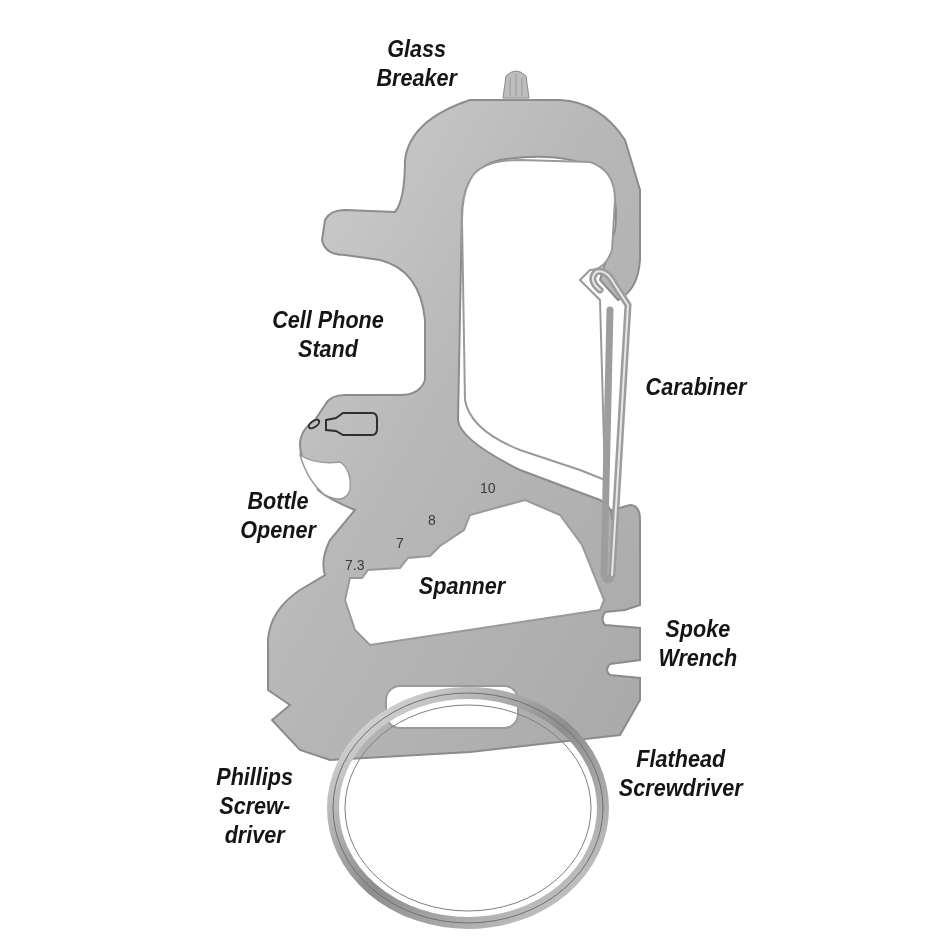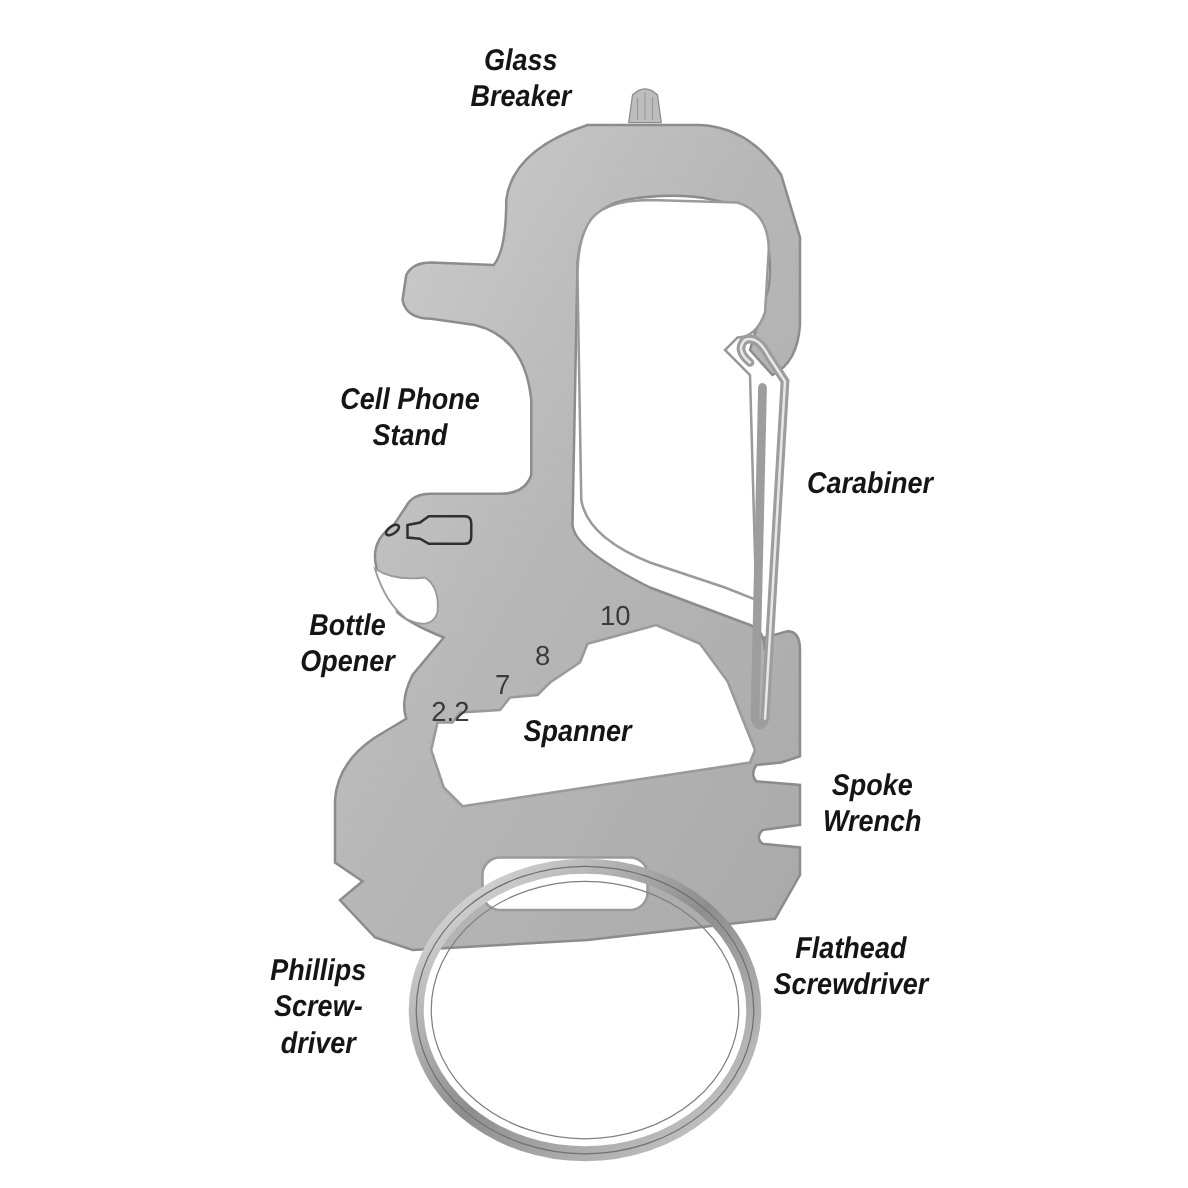--- a/index.html
+++ b/index.html
@@ -14,21 +14,21 @@
     line-height:29px;
     color:#151515;
     text-align:center;
     white-space:nowrap;
     transform:scaleX(0.9);
   }
   .label span { display:block; }
   .size-mark {
     position:absolute;
     font-family:"Liberation Sans", sans-serif;
-    font-size:22px;
+    font-size:14px;
     color:#3a3a3a;
   }
 </style>
 </head>
 <body>
 
 <div id="stage">
 
   <svg id="tool-svg" viewBox="0 0 950 950">
     <defs>
@@ -84,21 +84,21 @@
 
     <rect x="386" y="686" width="132" height="42" rx="14" fill="#ffffff" stroke="#9a9a9a" stroke-width="2"></rect>
 
     <g>
       <ellipse cx="468" cy="808" rx="135" ry="115" fill="none" stroke="url(#ringGrad)" stroke-width="12"></ellipse>
       <ellipse cx="468" cy="808" rx="135" ry="115" fill="none" stroke="#707070" stroke-width="1"></ellipse>
       <ellipse cx="468" cy="808" rx="123" ry="103" fill="none" stroke="#808080" stroke-width="1"></ellipse>
     </g>
   </svg>
 
-  <div class="size-mark" style="left:345px;top:557px;">2.2</div>
+  <div class="size-mark" style="left:345px;top:557px;">7.3</div>
   <div class="size-mark" style="left:396px;top:535px;">7</div>
   <div class="size-mark" style="left:428px;top:512px;">8</div>
   <div class="size-mark" style="left:480px;top:480px;">10</div>
 
   <div class="label" style="left:372px;top:34px;">
     <span>Glass</span>
     <span>Breaker</span>
   </div>
 
   <div class="label" style="left:266px;top:305px;">

